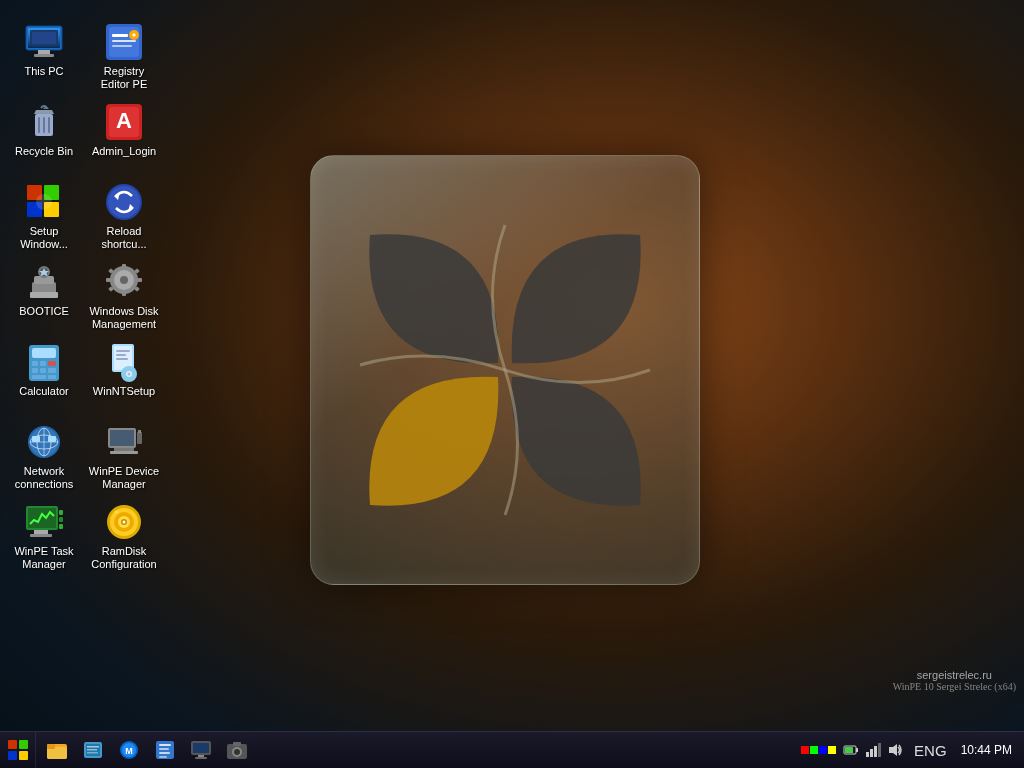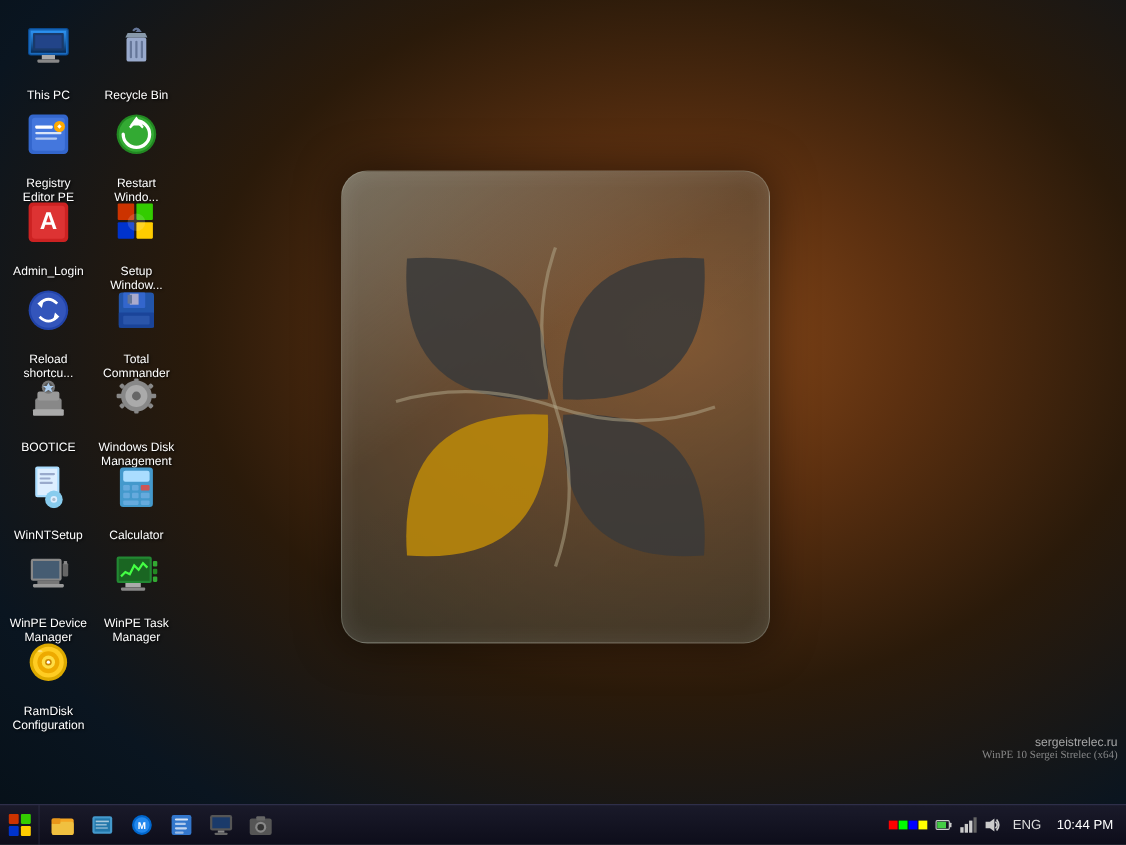--- a/index.html
+++ b/index.html
@@ -36,21 +36,20 @@
     .desktop-icon {
       display: flex;
       flex-direction: column;
       align-items: center;
       justify-content: flex-start;
       padding: 6px 4px 4px;
       cursor: pointer;
       border-radius: 4px;
       width: 80px;
       min-height: 72px;
-      gap: 16px;
     }
 
     .desktop-icon .icon-img {
       width: 40px;
       height: 40px;
       display: flex;
       align-items: center;
       justify-content: center;
       margin-bottom: 3px;
       flex-shrink: 0;
@@ -155,21 +154,21 @@
       display: flex;
       align-items: center;
       justify-content: center;
       cursor: pointer;
       color: #ccc;
       font-size: 14px;
     }
 
     .taskbar-lang {
       color: #ddd;
-      font-size: 12px;
+      font-size: 15px;
       cursor: pointer;
       padding: 0 4px;
     }
 
     .taskbar-clock {
       display: flex;
       flex-direction: column;
       align-items: flex-end;
       justify-content: center;
       cursor: pointer;
@@ -182,21 +181,21 @@
       line-height: 1.2;
     }
 
     .taskbar-website {
       position: absolute;
       bottom: 37px;
       right: 0;
       padding: 2px 8px;
       font-size: 11px;
       color: rgba(200,200,200,0.8);
-      text-align: right;
+      text-align: center;
       margin-left: 40px;
     }
 
     .taskbar-website-sub {
       font-size: 10px;
       color: rgba(180,180,180,0.7);
       font-family: Liberation Serif, serif;
     }
 
     
@@ -240,62 +239,50 @@
           <rect x="6" y="8" width="28" height="16" rx="1" fill="#1a3a6a"></rect>
           <rect x="8" y="10" width="24" height="12" fill="#224488"></rect>
         </svg>
       </div>
       <span class="icon-label">This PC</span>
     </div>
 
     <div class="desktop-icon">
       <div class="icon-img">
         <svg width="40" height="40" viewBox="0 0 40 40">
+
+          <rect x="2" y="2" width="36" height="36" rx="4" fill="#3366cc"></rect>
+          <rect x="5" y="5" width="30" height="30" rx="3" fill="#4477dd"></rect>
+
+          <rect x="8" y="12" width="16" height="3" rx="1" fill="white"></rect>
+          <rect x="8" y="18" width="24" height="2" rx="1" fill="white" opacity="0.8"></rect>
+          <rect x="8" y="23" width="20" height="2" rx="1" fill="white" opacity="0.6"></rect>
+          <circle cx="30" cy="13" r="5" fill="#ffaa00"></circle>
+          <path d="M28 13 L30 11 L32 13 L30 15 Z" fill="white"></path>
+        </svg>
+      </div>
+      <span class="icon-label">Registry<br>Editor PE</span>
+    </div>
+
+    <div class="desktop-icon">
+      <div class="icon-img">
+        <svg width="40" height="40" viewBox="0 0 40 40">
           <path d="M12 8 L28 8 L30 12 L10 12 Z" fill="#8899aa"></path>
           <rect x="11" y="12" width="18" height="22" rx="2" fill="#99aacc"></rect>
           <rect x="14" y="15" width="2" height="16" rx="1" fill="#667799"></rect>
           <rect x="19" y="15" width="2" height="16" rx="1" fill="#667799"></rect>
           <rect x="24" y="15" width="2" height="16" rx="1" fill="#667799"></rect>
 
           <path d="M17 6 Q20 2 23 6" stroke="#667799" stroke-width="2" fill="none"></path>
           <polygon points="22,4 25,7 19,7" fill="#667799"></polygon>
         </svg>
       </div>
       <span class="icon-label">Recycle Bin</span>
     </div>
 
-    <div class="desktop-icon">
-      <div class="icon-img">
-        <svg width="40" height="40" viewBox="0 0 40 40">
-
-          <rect x="2" y="2" width="36" height="36" rx="4" fill="#3366cc"></rect>
-          <rect x="5" y="5" width="30" height="30" rx="3" fill="#4477dd"></rect>
-
-          <rect x="8" y="12" width="16" height="3" rx="1" fill="white"></rect>
-          <rect x="8" y="18" width="24" height="2" rx="1" fill="white" opacity="0.8"></rect>
-          <rect x="8" y="23" width="20" height="2" rx="1" fill="white" opacity="0.6"></rect>
-          <circle cx="30" cy="13" r="5" fill="#ffaa00"></circle>
-          <path d="M28 13 L30 11 L32 13 L30 15 Z" fill="white"></path>
-        </svg>
-      </div>
-      <span class="icon-label">Registry<br>Editor PE</span>
-    </div>
-
-    <div class="desktop-icon">
-      <div class="icon-img">
-        <svg width="40" height="40" viewBox="0 0 40 40">
-          <circle cx="20" cy="20" r="18" fill="#228822"></circle>
-          <circle cx="20" cy="20" r="16" fill="#33aa33"></circle>
-          <path d="M20 8 A12 12 0 1 1 8 20" stroke="white" stroke-width="3" fill="none" stroke-linecap="round"></path>
-          <polygon points="20,4 26,12 14,12" fill="white"></polygon>
-          <path d="M14 14 L20 8 L26 14" fill="none" stroke="white" stroke-width="2"></path>
-        </svg>
-      </div>
-      <span class="icon-label">Restart<br>Windo...</span>
-    </div>
 
     <div class="desktop-icon">
       <div class="icon-img">
         <svg width="40" height="40" viewBox="0 0 40 40">
           <rect x="2" y="2" width="36" height="36" rx="4" fill="#cc2222"></rect>
           <rect x="5" y="5" width="30" height="30" rx="3" fill="#dd3333"></rect>
           <text x="20" y="26" text-anchor="middle" font-size="22" fill="white" font-weight="bold">A</text>
         </svg>
       </div>
       <span class="icon-label">Admin_Login</span>
@@ -324,34 +311,20 @@
           <circle cx="20" cy="20" r="16" fill="#3355bb"></circle>
           <path d="M12 14 Q20 6 28 14" stroke="white" stroke-width="2.5" fill="none"></path>
           <polygon points="10,14 16,10 14,18" fill="white"></polygon>
           <path d="M28 26 Q20 34 12 26" stroke="white" stroke-width="2.5" fill="none"></path>
           <polygon points="30,26 24,30 26,22" fill="white"></polygon>
         </svg>
       </div>
       <span class="icon-label">Reload<br>shortcu...</span>
     </div>
 
-    <div class="desktop-icon">
-      <div class="icon-img">
-        <svg width="40" height="40" viewBox="0 0 40 40">
-
-          <rect x="4" y="4" width="32" height="32" rx="3" fill="#2255aa"></rect>
-          <rect x="8" y="4" width="20" height="14" rx="1" fill="#3366cc"></rect>
-          <rect x="14" y="5" width="8" height="10" fill="#aaaacc"></rect>
-          <rect x="4" y="22" width="32" height="14" rx="1" fill="#1a4499"></rect>
-          <rect x="8" y="25" width="24" height="8" rx="1" fill="#2a55aa"></rect>
-          <rect x="12" y="6" width="4" height="8" fill="#667799"></rect>
-        </svg>
-      </div>
-      <span class="icon-label">Total<br>Commander</span>
-    </div>
 
     <div class="desktop-icon">
       <div class="icon-img">
         <svg width="40" height="40" viewBox="0 0 40 40">
 
           <rect x="8" y="20" width="24" height="14" rx="2" fill="#888"></rect>
           <rect x="6" y="30" width="28" height="6" rx="1" fill="#aaa"></rect>
           <rect x="10" y="14" width="20" height="8" rx="2" fill="#999"></rect>
           <circle cx="20" cy="10" r="6" fill="#777"></circle>
           <circle cx="20" cy="10" r="4" fill="#555"></circle>
@@ -379,53 +352,71 @@
           <rect x="5" y="25" width="4" height="4" rx="1" transform="rotate(45 7 27)" fill="#888"></rect>
           <rect x="31" y="25" width="4" height="4" rx="1" transform="rotate(-45 33 27)" fill="#888"></rect>
         </svg>
       </div>
       <span class="icon-label">Windows Disk<br>Management</span>
     </div>
 
     <div class="desktop-icon">
       <div class="icon-img">
         <svg width="40" height="40" viewBox="0 0 40 40">
+          <rect x="5" y="3" width="30" height="36" rx="3" fill="#4499cc"></rect>
+          <rect x="8" y="6" width="24" height="10" rx="2" fill="#aaddff"></rect>
+
+          <rect x="8" y="19" width="6" height="5" rx="1" fill="#66aadd"></rect>
+          <rect x="16" y="19" width="6" height="5" rx="1" fill="#66aadd"></rect>
+          <rect x="24" y="19" width="8" height="5" rx="1" fill="#cc5555"></rect>
+          <rect x="8" y="26" width="6" height="5" rx="1" fill="#66aadd"></rect>
+          <rect x="16" y="26" width="6" height="5" rx="1" fill="#66aadd"></rect>
+          <rect x="24" y="26" width="8" height="5" rx="1" fill="#66aadd"></rect>
+          <rect x="8" y="33" width="14" height="4" rx="1" fill="#66aadd"></rect>
+          <rect x="24" y="33" width="8" height="4" rx="1" fill="#66aadd"></rect>
+        </svg>
+      </div>
+      <span class="icon-label">Calculator</span>
+    </div>
+
+    <div class="desktop-icon">
+      <div class="icon-img">
+        <svg width="40" height="40" viewBox="0 0 40 40">
 
           <rect x="8" y="2" width="22" height="28" rx="2" fill="#aaddff"></rect>
           <rect x="10" y="4" width="18" height="24" fill="#ddeeff"></rect>
           <rect x="12" y="8" width="14" height="2" rx="1" fill="#99aacc"></rect>
           <rect x="12" y="12" width="10" height="2" rx="1" fill="#99aacc"></rect>
           <rect x="12" y="16" width="12" height="2" rx="1" fill="#99aacc"></rect>
           <circle cx="25" cy="32" r="8" fill="#88ccee"></circle>
           <circle cx="25" cy="32" r="3" fill="#ddeeff"></circle>
           <circle cx="25" cy="32" r="1.5" fill="#aabbcc"></circle>
         </svg>
       </div>
       <span class="icon-label">WinNTSetup</span>
     </div>
 
     <div class="desktop-icon">
       <div class="icon-img">
         <svg width="40" height="40" viewBox="0 0 40 40">
-          <rect x="5" y="3" width="30" height="36" rx="3" fill="#4499cc"></rect>
-          <rect x="8" y="6" width="24" height="10" rx="2" fill="#aaddff"></rect>
-
-          <rect x="8" y="19" width="6" height="5" rx="1" fill="#66aadd"></rect>
-          <rect x="16" y="19" width="6" height="5" rx="1" fill="#66aadd"></rect>
-          <rect x="24" y="19" width="8" height="5" rx="1" fill="#cc5555"></rect>
-          <rect x="8" y="26" width="6" height="5" rx="1" fill="#66aadd"></rect>
-          <rect x="16" y="26" width="6" height="5" rx="1" fill="#66aadd"></rect>
-          <rect x="24" y="26" width="8" height="5" rx="1" fill="#66aadd"></rect>
-          <rect x="8" y="33" width="14" height="4" rx="1" fill="#66aadd"></rect>
-          <rect x="24" y="33" width="8" height="4" rx="1" fill="#66aadd"></rect>
-        </svg>
-      </div>
-      <span class="icon-label">Calculator</span>
-    </div>
-
+
+          <circle cx="20" cy="20" r="16" fill="#2266aa"></circle>
+          <circle cx="20" cy="20" r="14" fill="#3377bb"></circle>
+
+          <ellipse cx="20" cy="20" rx="7" ry="14" stroke="white" stroke-width="1" fill="none" opacity="0.6"></ellipse>
+          <ellipse cx="20" cy="20" rx="14" ry="7" stroke="white" stroke-width="1" fill="none" opacity="0.6"></ellipse>
+          <line x1="6" y1="20" x2="34" y2="20" stroke="white" stroke-width="1" opacity="0.5"></line>
+          <line x1="20" y1="6" x2="20" y2="34" stroke="white" stroke-width="1" opacity="0.5"></line>
+
+          <rect x="8" y="14" width="8" height="6" rx="1" fill="#aaddff"></rect>
+          <rect x="24" y="14" width="8" height="6" rx="1" fill="#aaddff"></rect>
+        </svg>
+      </div>
+      <span class="icon-label">Network<br>connections</span>
+    </div>
 
     <div class="desktop-icon">
       <div class="icon-img">
         <svg width="40" height="40" viewBox="0 0 40 40">
 
           <rect x="4" y="6" width="28" height="20" rx="2" fill="#888"></rect>
           <rect x="6" y="8" width="24" height="16" fill="#aaa"></rect>
           <rect x="6" y="8" width="24" height="16" fill="#1a3a5a" opacity="0.7"></rect>
           <rect x="10" y="26" width="20" height="3" fill="#777"></rect>
           <rect x="6" y="29" width="28" height="3" rx="1" fill="#999"></rect>

